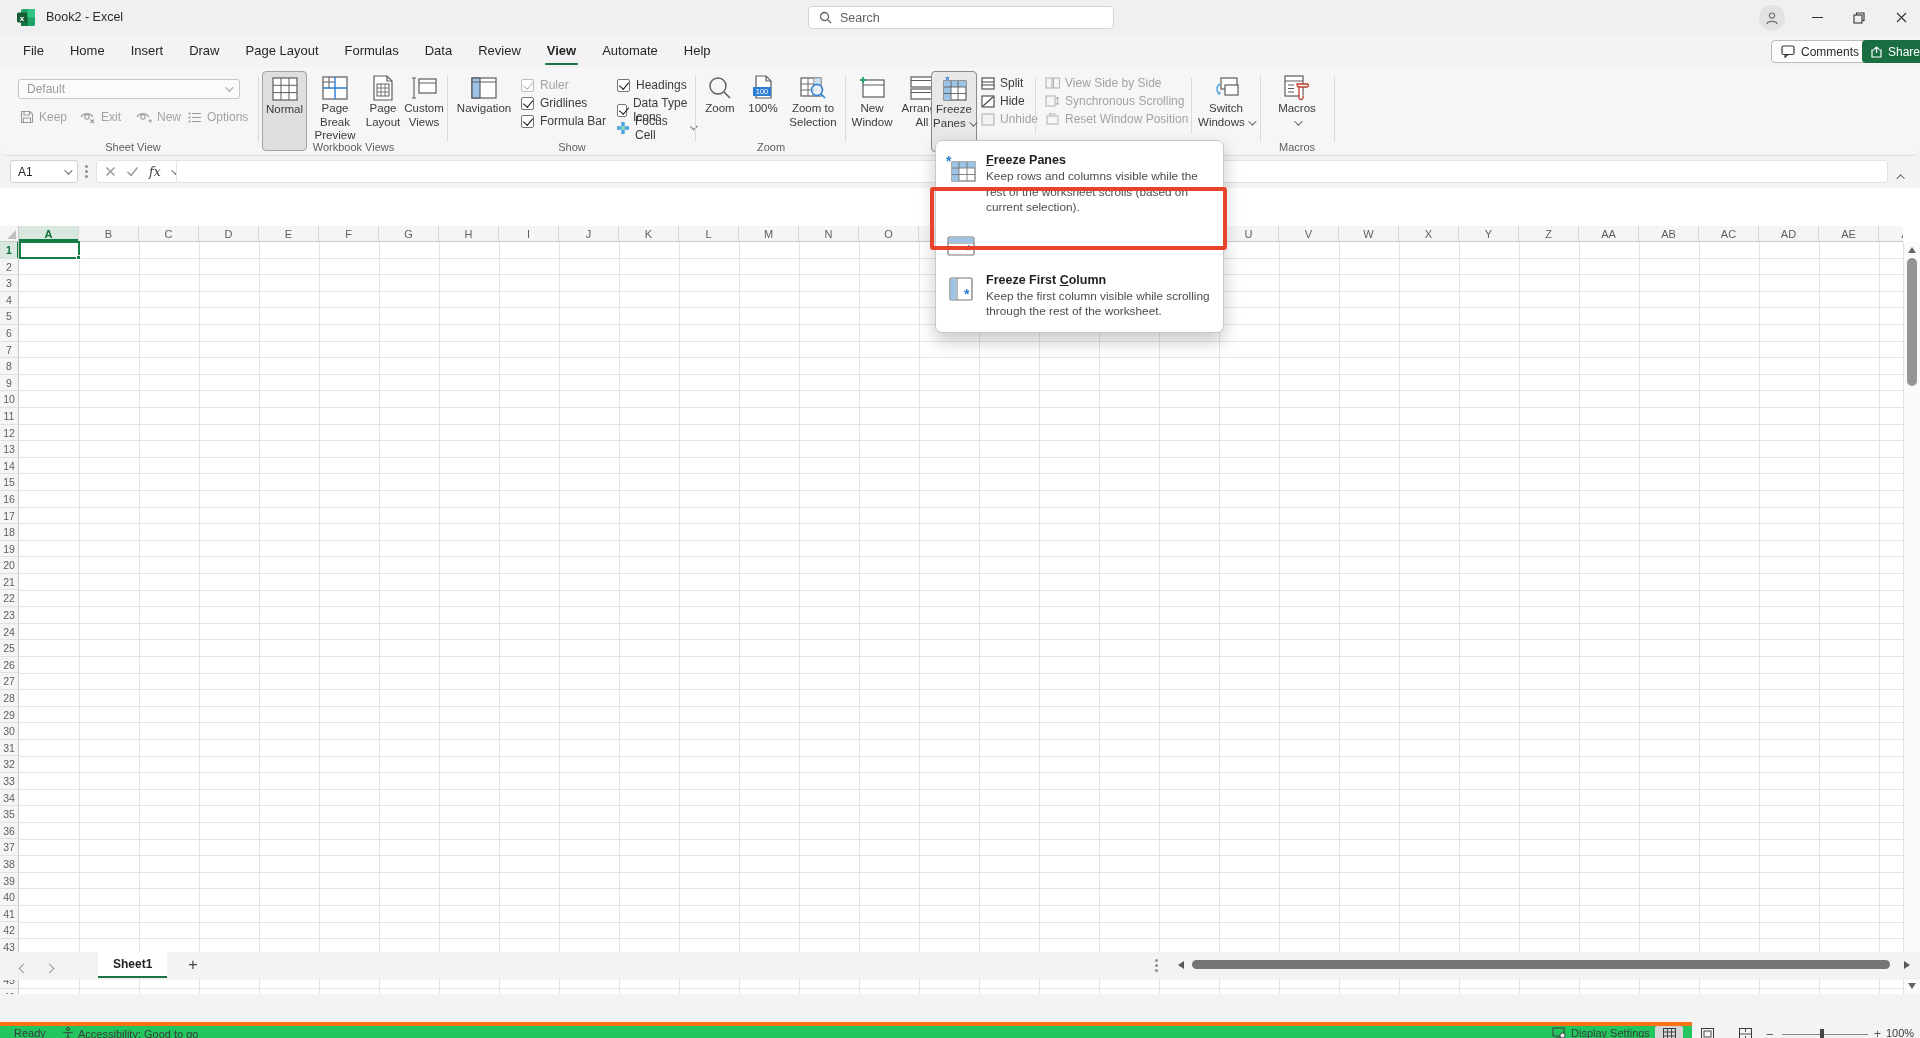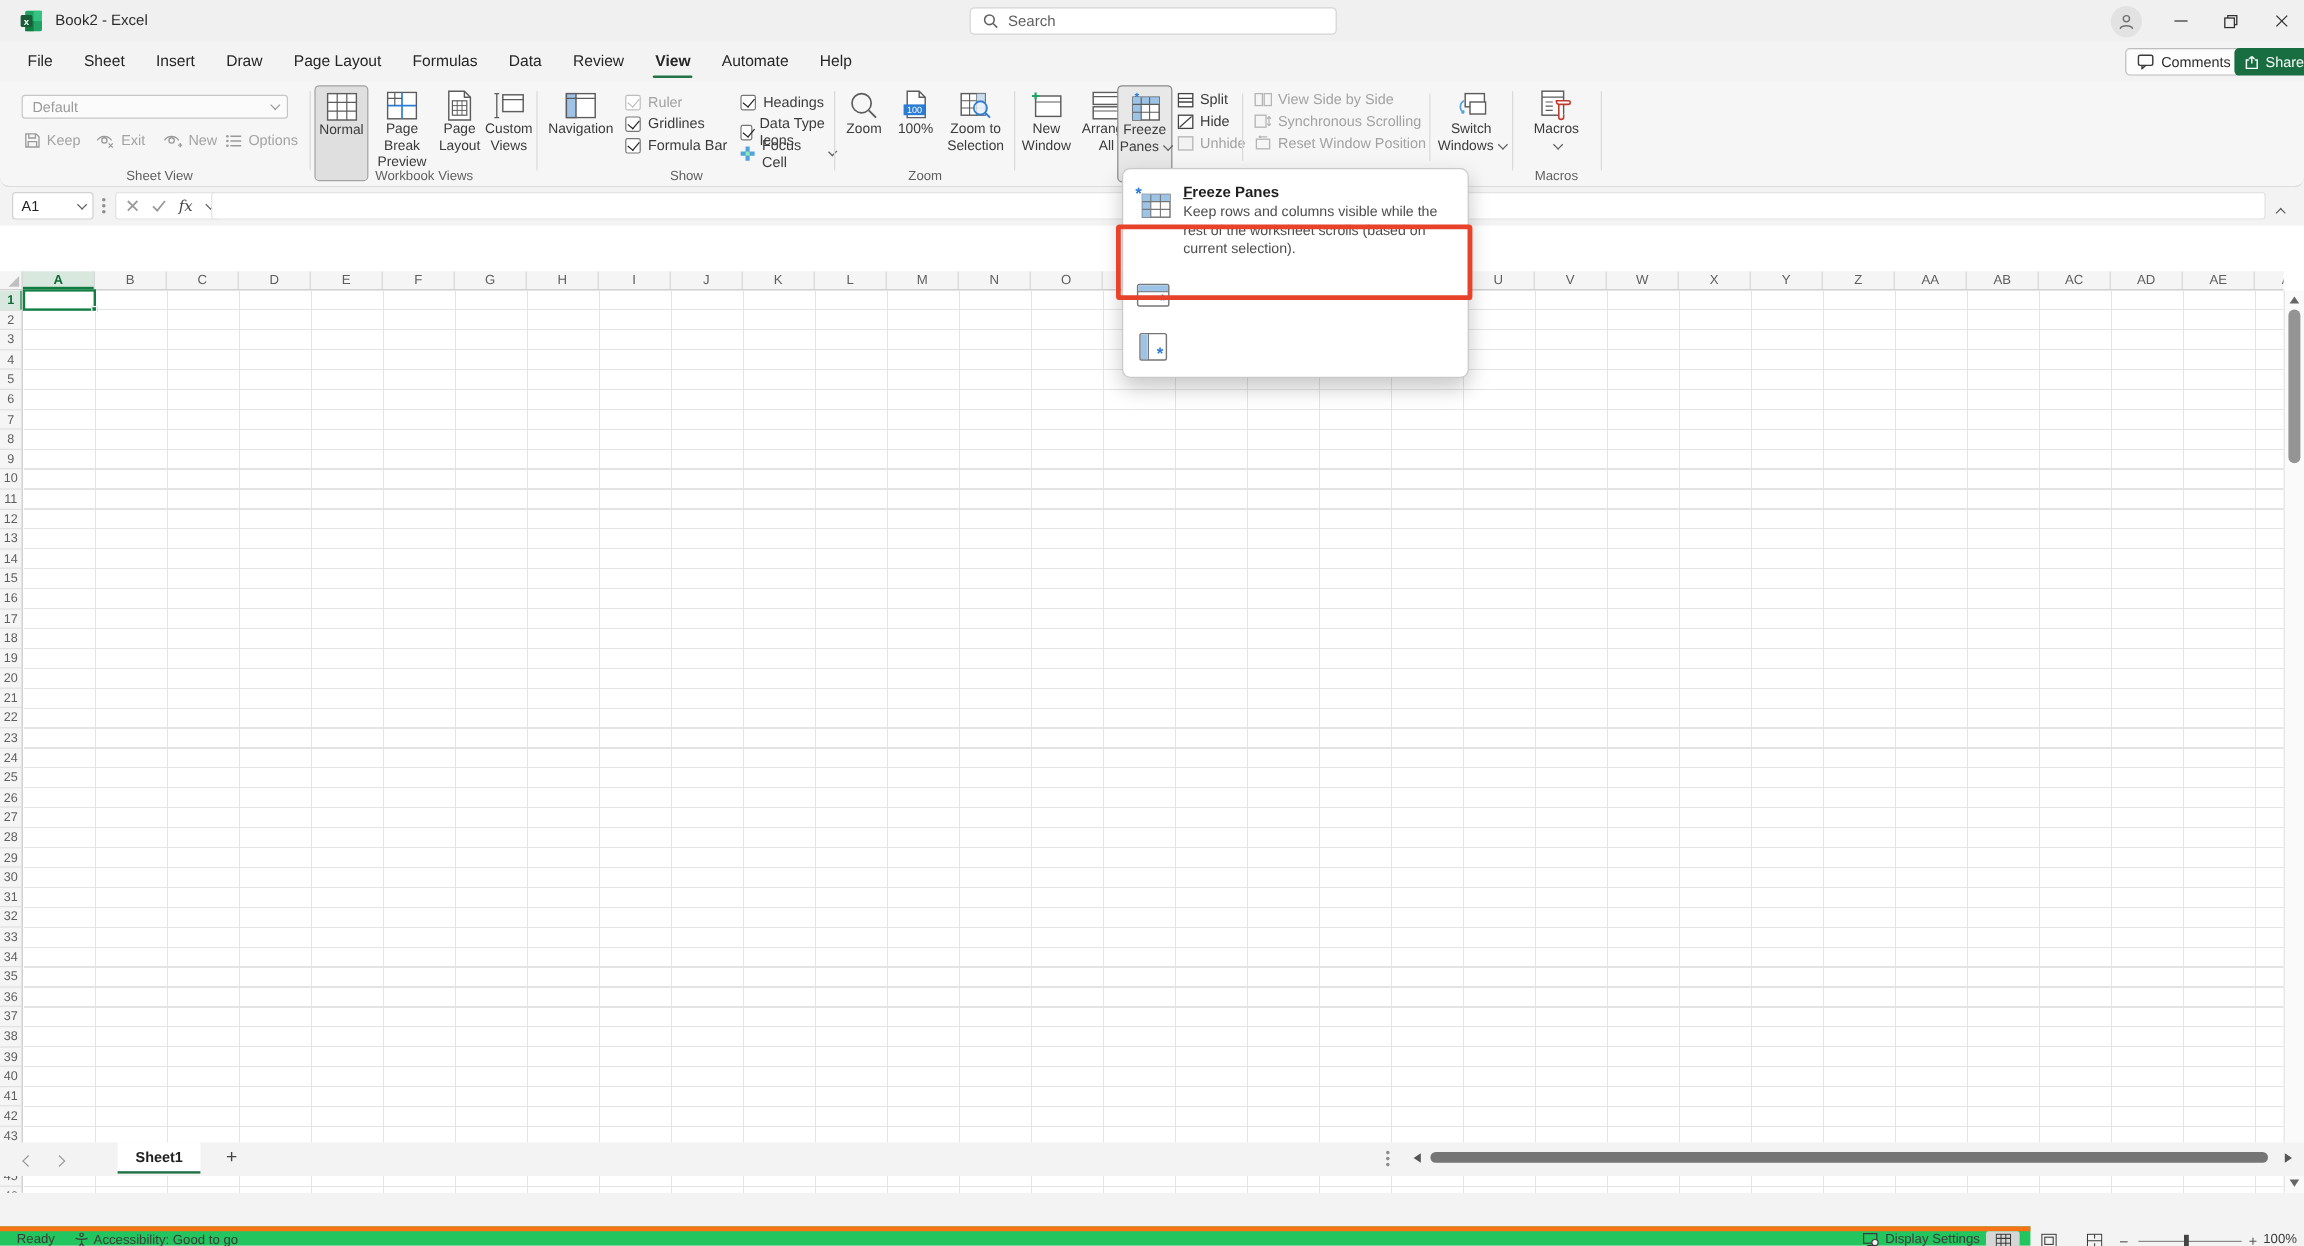--- a/index.html
+++ b/index.html
@@ -178,21 +178,21 @@
   <div id="close-btn" class="winbtn">
     <svg width="11" height="11" viewBox="0 0 11 11">
       <path d="M1 1 L10 10 M10 1 L1 10" stroke="#333" stroke-width="1.1"></path>
     </svg>
   </div>
 </div>
 
 <div id="menubar">
   <div id="menu-tabs">
       <div class="mtab">File</div>
-      <div class="mtab">Sheet</div>
+      <div class="mtab">Home</div>
       <div class="mtab">Insert</div>
       <div class="mtab">Draw</div>
       <div class="mtab">Page Layout</div>
       <div class="mtab">Formulas</div>
       <div class="mtab">Data</div>
       <div class="mtab">Review</div>
       <div class="mtab active">View</div>
       <div class="mtab">Automate</div>
       <div class="mtab">Help</div>
     </div>
@@ -633,20 +633,24 @@
   </div>
   <div class="fm-item">
     <div class="fm-icon">
         <svg width="30" height="26" viewBox="0 0 30 26">
           <rect x="4" y="2" width="22" height="22" rx="1.5" fill="#fff" stroke="#767676" stroke-width="1.2"></rect>
           <path d="M11 2 V24" stroke="#767676" stroke-width="1"></path>
           <rect x="4.7" y="2.7" width="5.6" height="20.6" fill="#9dc3e6"></rect>
           <text x="18" y="23" font-size="14" fill="#2b7cd3" font-weight="bold">*</text>
         </svg>
       </div>
+    <div>
+      <div class="fm-title"><span>Freeze First </span><span class="u">C</span><span>olumn</span></div>
+      <div class="fm-desc">Keep the first column visible while scrolling through the rest of the worksheet.</div>
+    </div>
   </div>
 </div>
 <div id="red-annotation"></div>
 
 <div id="tabbar">
   <div class="sheetnav" style="left:20px;"><span class="chev l"></span></div>
   <div class="sheetnav" style="left:46px;"><span class="chev r"></span></div>
   <div id="sheet-tab">Sheet1</div>
   <div id="add-sheet-btn">+</div>
   <div id="tab-dots" class="vdots"></div>

